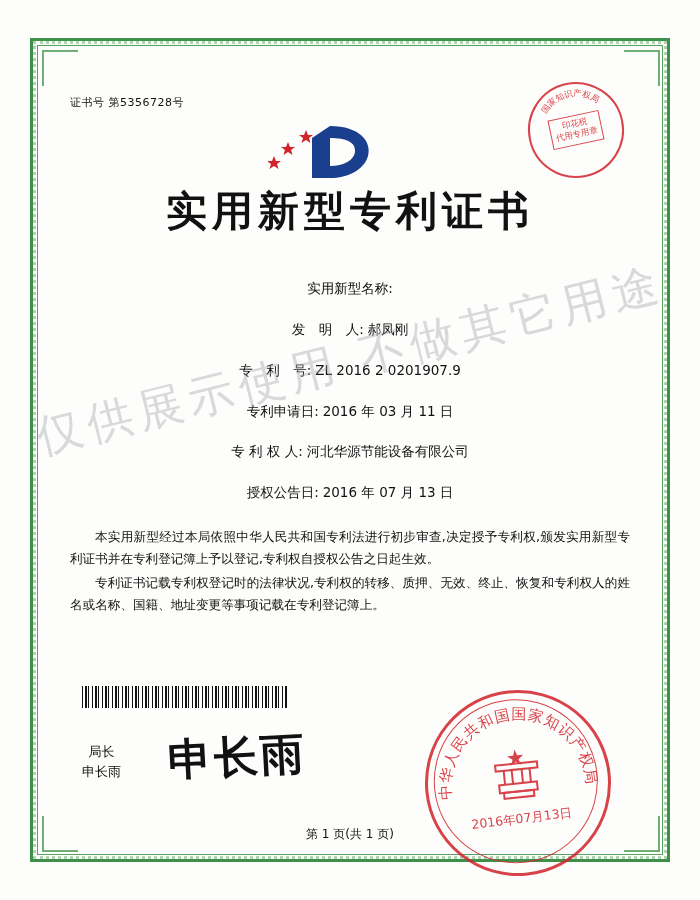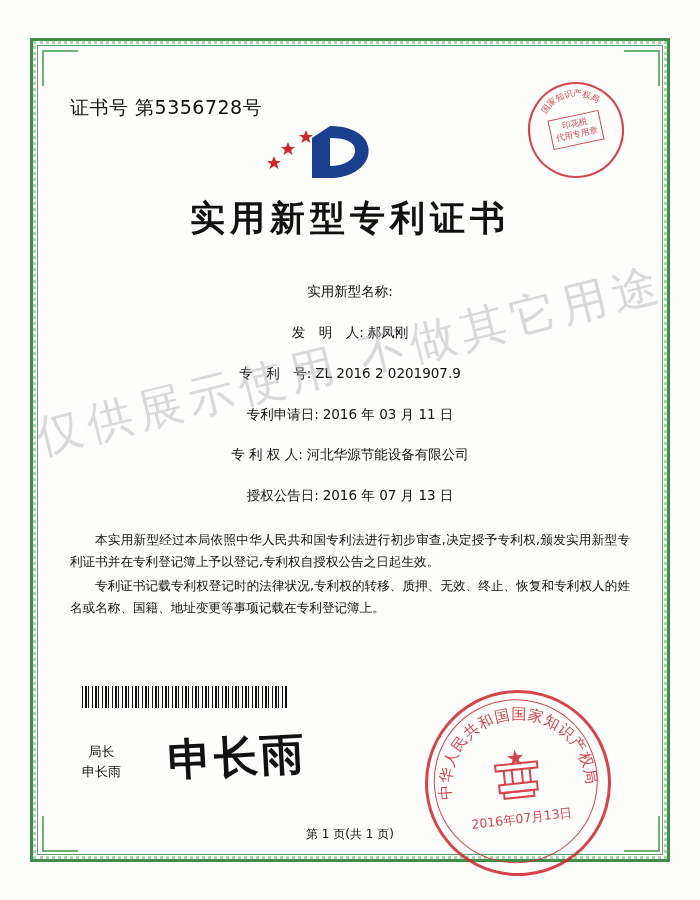--- a/index.html
+++ b/index.html
@@ -65,42 +65,42 @@
   
   .content {
     position: absolute;
     left: 70px;
     top: 95px;
     width: 560px;
     color: #1a1a1a;
   }
 
   .cert-no {
-    font-size: 19px;
+    font-size: 11px;
     letter-spacing: 0.5px;
     color: #111;
   }
 
   
   .logo {
     position: absolute;
     left: 268px;
     top: 108px;
     width: 120px;
     height: 78px;
   }
   .logo svg { display: block; }
 
   
   .doc-title {
     margin-top: 74px;
     text-align: center;
     font-family: "DejaVu Serif", "Liberation Serif", serif;
     font-weight: bold;
-    font-size: 35px;
+    font-size: 41px;
     letter-spacing: 5px;
     color: #111;
   }
 
   
   .fields {
     margin-top: 42px;
     font-size: 13.5px;
     line-height: 1.1;
   }

